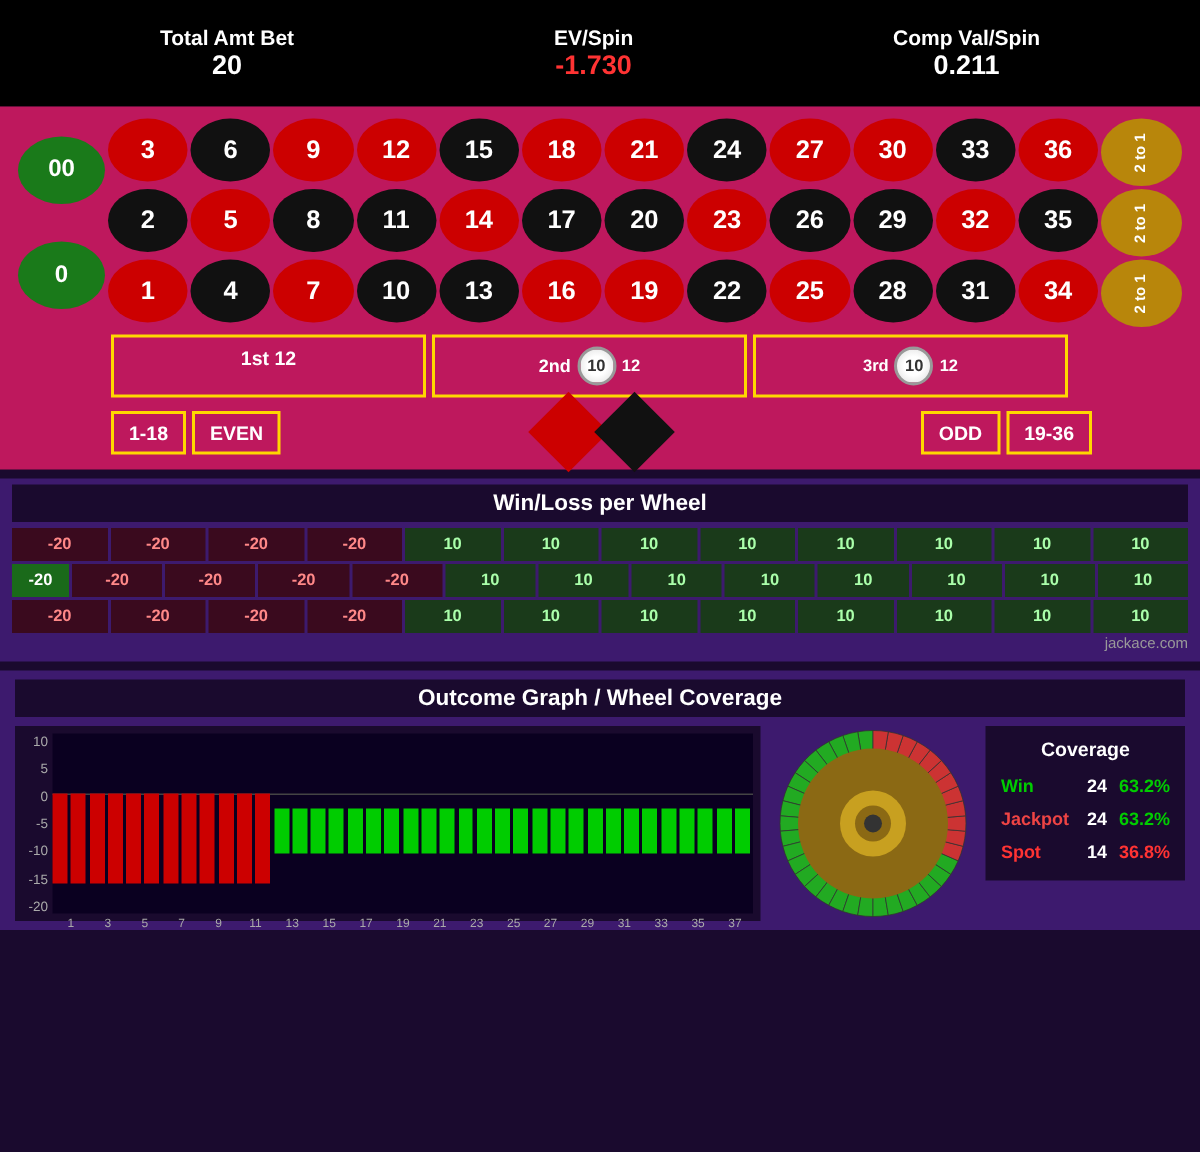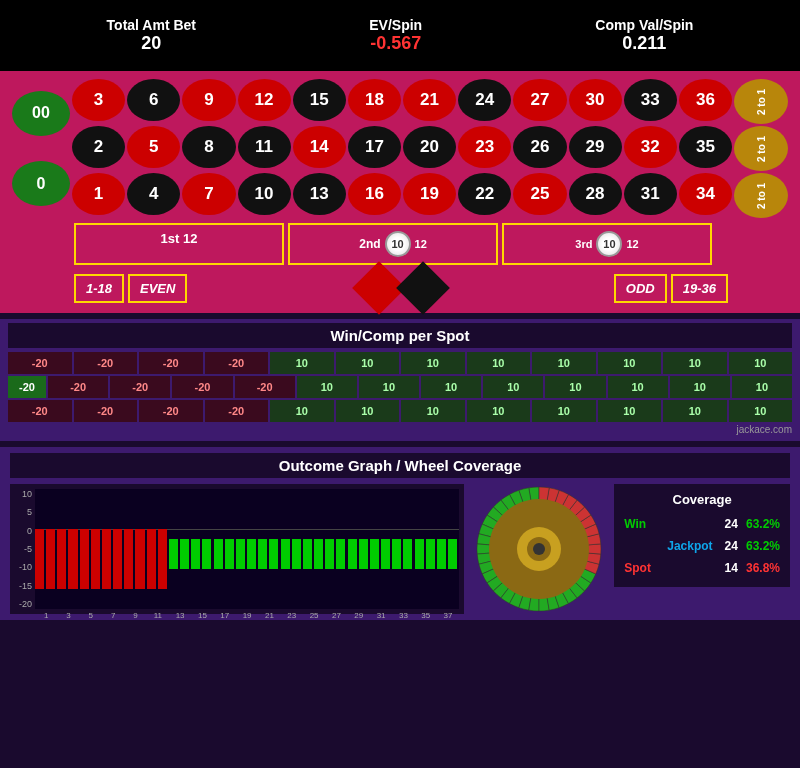--- a/index.html
+++ b/index.html
@@ -144,21 +144,21 @@
       justify-content: space-between;
       align-items: center;
       padding: 4px 2px;
       font-size: 12px;
       font-weight: bold;
       gap: 12px;
     }
     .coverage-row .label { }
     .coverage-row .values { display: flex; gap: 8px; }
     .win-label { color: #00cc00; }
-    .jackpot-label { color: #0ea5e9; margin-left: 43px; }
+    .jackpot-label { color: #ef4444; }
     .whack-label { color: #ff3333; }
 
     .jackace-credit {
       text-align: right;
       color: #999;
       font-size: 10px;
       margin-top: 2px;
     }
 
     
@@ -203,21 +203,20 @@
       text-align: center;
       writing-mode: vertical-lr;
       transform: rotate(180deg);
     }
 
     .bottom-row {
       display: flex;
       align-items: center;
       margin-top: 4px;
       gap: 4px;
-      font-style: italic;
     }
 
     .wl-row-container {
       display: flex;
       gap: 2px;
       margin-bottom: 2px;
     }
     .wl-cell-sm {
       flex: 1;
       background: #3a0a1e;
@@ -240,21 +239,21 @@
 </head>
 <body>
 
 <div class="stats-bar">
   <div class="stat-item">
     <div class="stat-label">Total Amt Bet</div>
     <div class="stat-value positive">20</div>
   </div>
   <div class="stat-item">
     <div class="stat-label">EV/Spin</div>
-    <div class="stat-value negative">-0.567</div>
+    <div class="stat-value negative">-1.730</div>
   </div>
   <div class="stat-item">
     <div class="stat-label">Comp Val/Spin</div>
     <div class="stat-value neutral">0.211</div>
   </div>
 </div>
 
 <div class="table-section">
   <div class="roulette-grid">
 
@@ -331,21 +330,21 @@
     <div style="display:flex; align-items:center; justify-content:center; gap:6px; flex:1;">
       <div style="width:38px;height:38px;background:#cc0000;transform:rotate(45deg);"></div>
       <div style="width:38px;height:38px;background:#111;transform:rotate(45deg);"></div>
     </div>
     <div class="bet-box">ODD</div>
     <div class="bet-box">19-36</div>
   </div>
 </div>
 
 <div class="wl-section">
-  <div class="wl-title">Win/Comp per Spot</div>
+  <div class="wl-title">Win/Loss per Wheel</div>
 
   <div class="wl-row-container" id="wl-row1">
       <div class="wl-cell-sm">-20</div>
       <div class="wl-cell-sm">-20</div>
       <div class="wl-cell-sm">-20</div>
       <div class="wl-cell-sm">-20</div>
       <div class="wl-cell-sm pos">10</div>
       <div class="wl-cell-sm pos">10</div>
       <div class="wl-cell-sm pos">10</div>
       <div class="wl-cell-sm pos">10</div>

